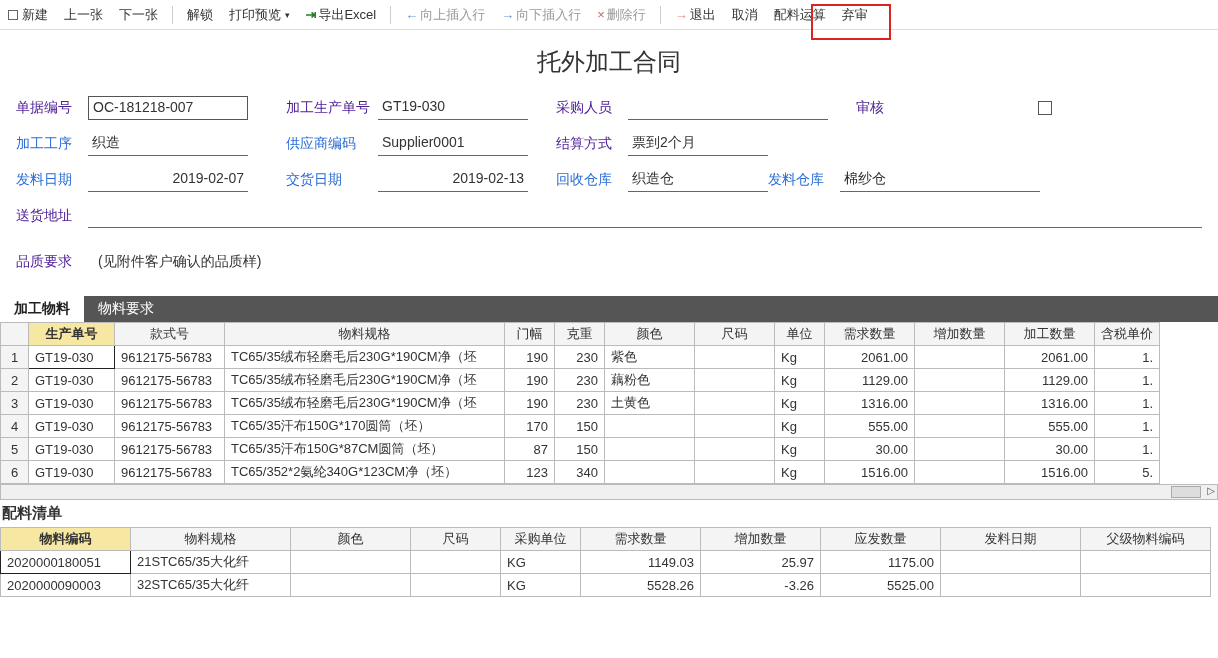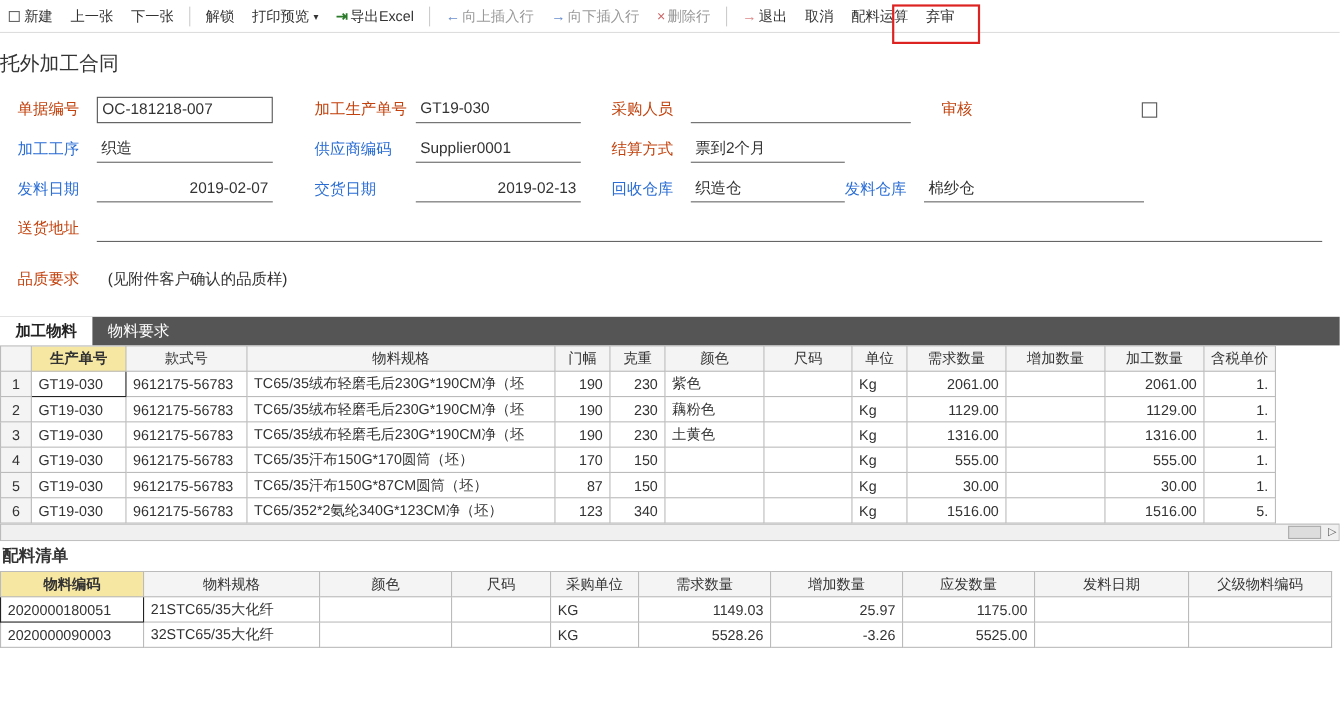--- a/index.html
+++ b/index.html
@@ -37,35 +37,35 @@
   position: absolute;
   border: 2px solid #d22;
   width: 80px;
   height: 36px;
   left: 811px;
   top: 4px;
   pointer-events: none;
 }
 
 .title {
-  text-align: left;
-  font-size: 18px;
+  text-align: center;
+  font-size: 24px;
   padding: 16px 0 8px;
 }
 
 .form-area {
   padding: 4px 16px;
 }
 .form-row {
   display: flex;
   align-items: center;
   min-height: 36px;
 }
 .form-cell { display: flex; align-items: center; }
-.label { width: 72px; color: #c2410c; font-size: 14px; }
+.label { width: 72px; color: #4c1d95; font-size: 14px; }
 .label.link { color: #2a6dd4; }
 .field {
   border-bottom: 1px solid #666;
   min-width: 150px;
   padding: 2px 4px;
   height: 24px;
   font-size: 14px;
 }
 .field.boxed { border: 1px solid #555; }
 .field.right { text-align: right; }

